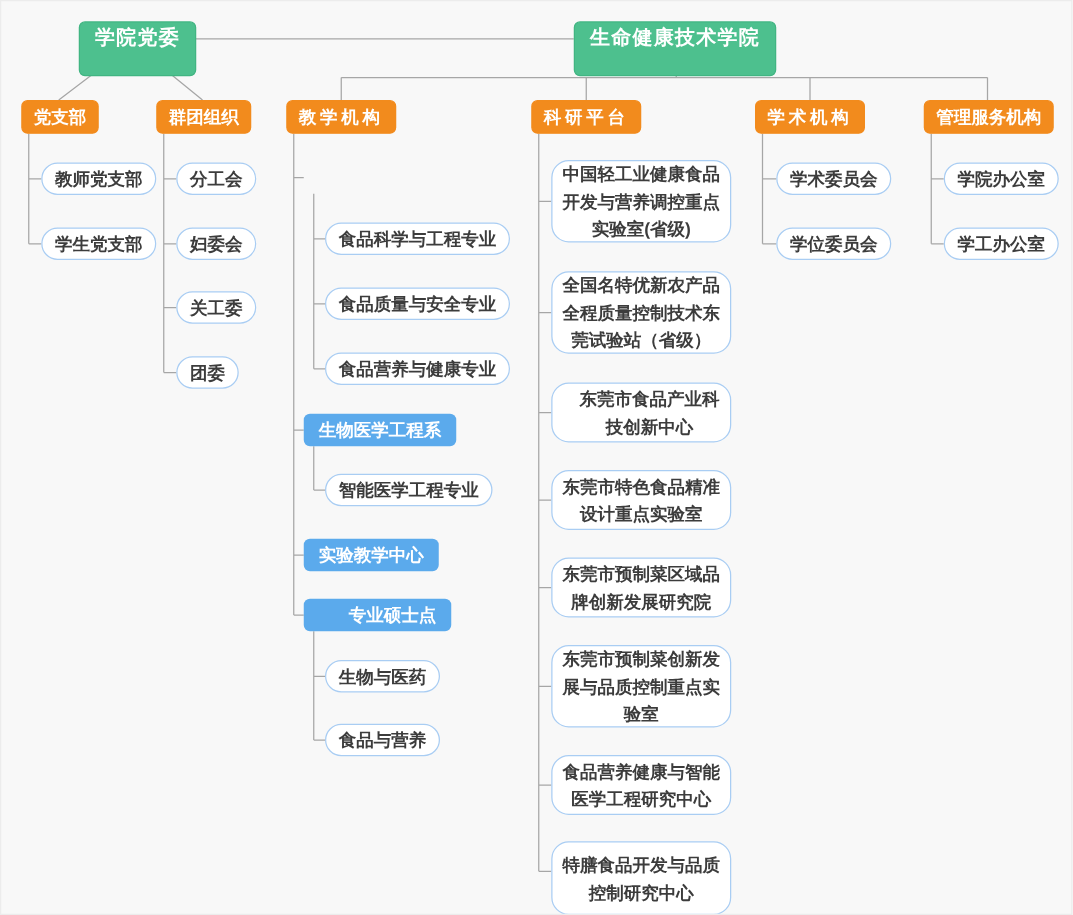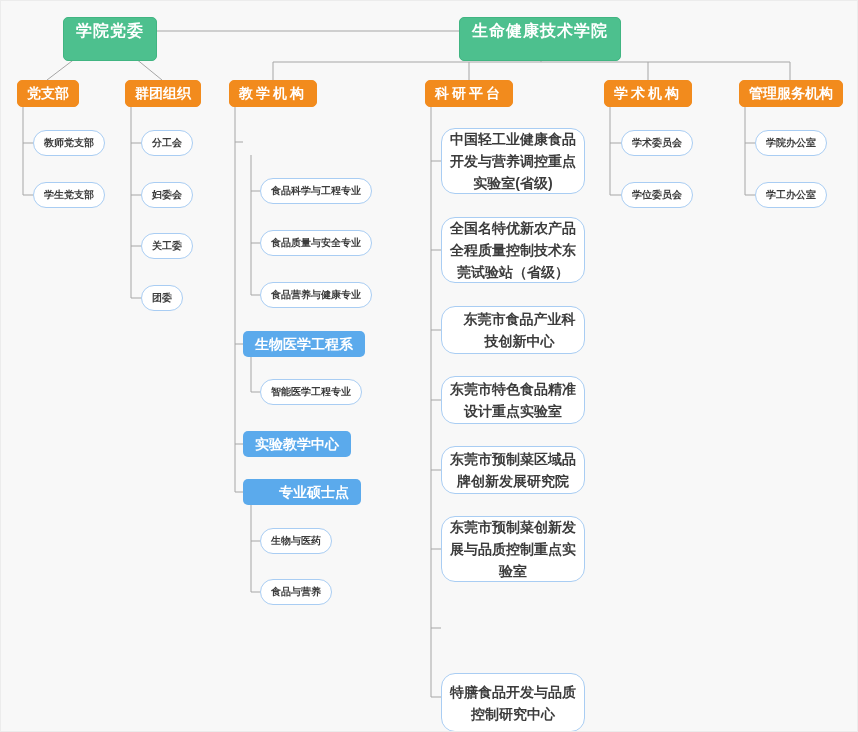--- a/index.html
+++ b/index.html
@@ -47,21 +47,21 @@
     color:#ffffff;
     font-size:14px;font-weight:bold;
     height:26px;line-height:26px;
     padding:0 12px;
     border-radius:5px;
   }
   .leaf{
     background:#ffffff;
     border:1px solid var(--leaf-border,#a9cdf3);
     color:var(--leaf-text,#3c3c3c);
-    font-size:10px;font-weight:bold;
+    font-size:14px;font-weight:bold;
     height:26px;line-height:24px;
     padding:0 10px;
     border-radius:13px;
   }
   .leaf-multi{
     background:#ffffff;
     border:1px solid var(--leaf-border,#a9cdf3);
     color:var(--leaf-text,#3c3c3c);
     font-size:14px;font-weight:bold;
     width:144px;
@@ -125,20 +125,21 @@
   <div class="node dept" style="left:242px;top:478px;padding-left:36px;">专业硕士点</div>
   <div class="node leaf" style="left:259px;top:527px;">生物与医药</div>
   <div class="node leaf" style="left:259px;top:578px;">食品与营养</div>
 
   <div class="node leaf-multi" style="left:440px;top:127px;height:66px;">中国轻工业健康食品开发与营养调控重点实验室(省级)</div>
   <div class="node leaf-multi" style="left:440px;top:216px;height:66px;">全国名特优新农产品全程质量控制技术东莞试验站（省级）</div>
   <div class="node leaf-multi" style="left:440px;top:305px;height:48px;padding-left:21px;">东莞市食品产业科技创新中心</div>
   <div class="node leaf-multi" style="left:440px;top:375px;height:48px;">东莞市特色食品精准设计重点实验室</div>
   <div class="node leaf-multi" style="left:440px;top:445px;height:48px;">东莞市预制菜区域品牌创新发展研究院</div>
   <div class="node leaf-multi" style="left:440px;top:515px;height:66px;">东莞市预制菜创新发展与品质控制重点实验室</div>
+  <div class="node leaf-multi" style="left:440px;top:603px;height:48px;">食品营养健康与智能医学工程研究中心</div>
   <div class="node leaf-multi" style="left:440px;top:672px;height:59px;">特膳食品开发与品质控制研究中心</div>
 
   <div class="node leaf" style="left:620px;top:129px;">学术委员会</div>
   <div class="node leaf" style="left:620px;top:181px;">学位委员会</div>
 
   <div class="node leaf" style="left:754px;top:129px;">学院办公室</div>
   <div class="node leaf" style="left:754px;top:181px;">学工办公室</div>
 
 </div>
 

